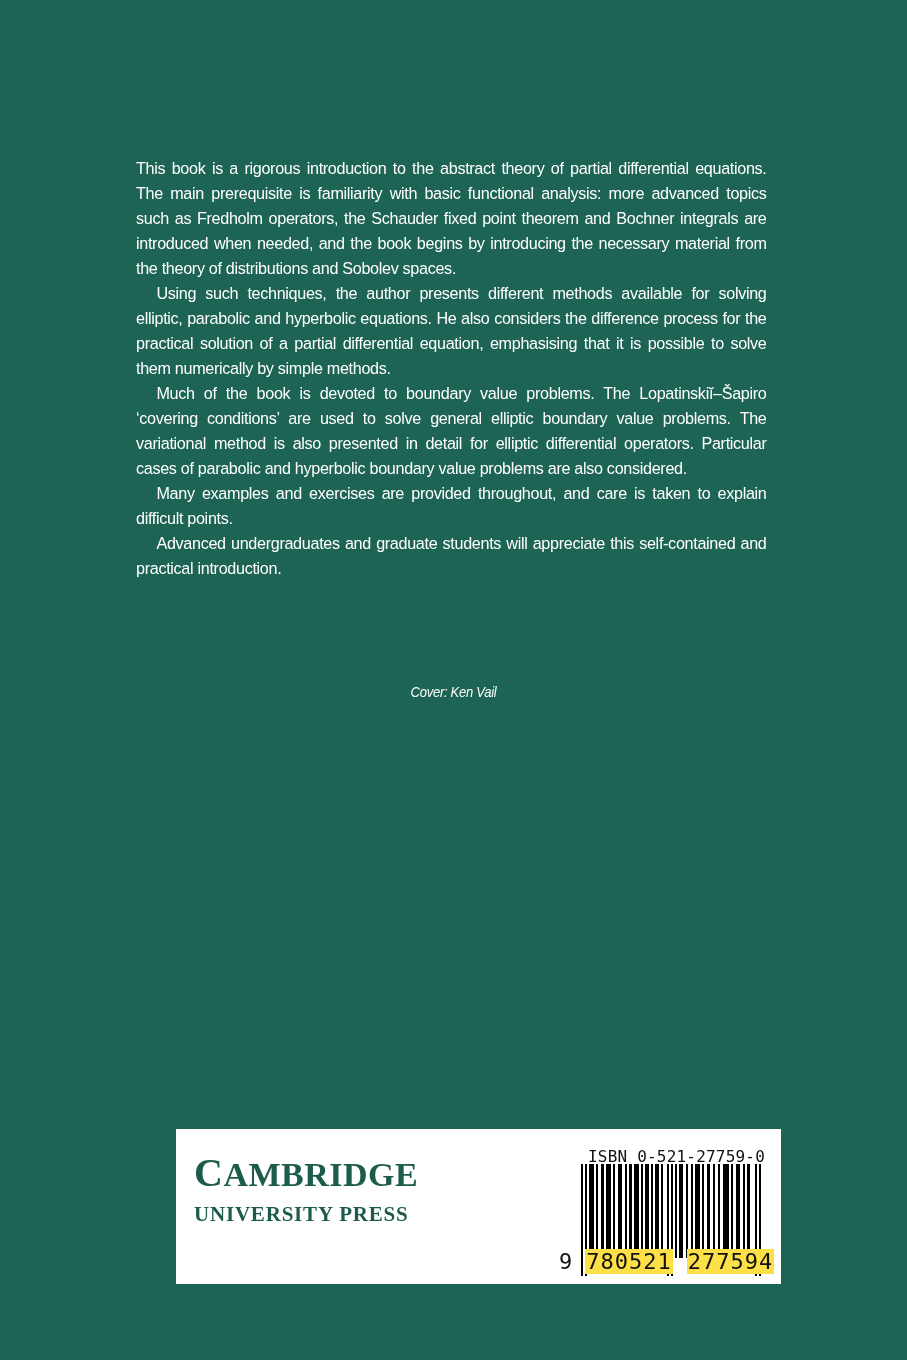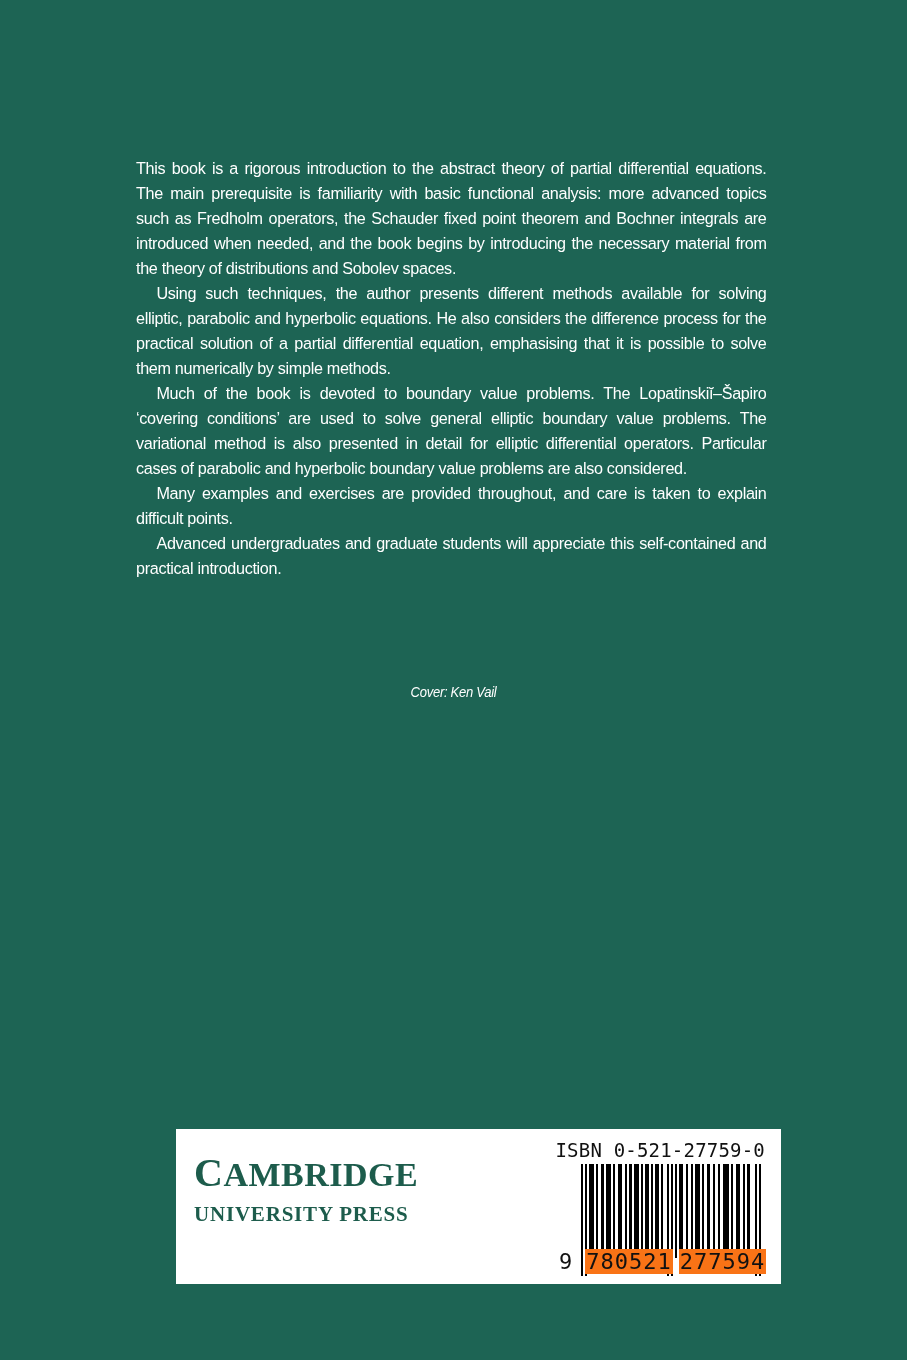--- a/index.html
+++ b/index.html
@@ -59,43 +59,43 @@
     }
     .logo-top .big { font-size: 40px; }
     .logo-bottom {
       font-size: 21px;
       line-height: 26px;
       letter-spacing: 0.8px;
       margin-top: 9px;
     }
     .isbn {
       position: absolute;
-      right: 16px; top: 10px;
+      right: 16px; top: 18px;
       font-family: "DejaVu Sans Mono", monospace;
-      font-size: 19px;
+      font-size: 16px;
       color: #111;
       letter-spacing: 0.2px;
     }
     .barcode {
       position: absolute;
       left: 405px; top: 35px;
       width: 180px; height: 112px;
     }
     .barcode svg { display: block; }
     .ean {
       position: absolute;
       left: 383px; top: 120px;
       font-family: "DejaVu Sans Mono", monospace;
       font-size: 22px;
       color: #111;
       letter-spacing: 1px;
       background: transparent;
     }
     .ean .first { margin-right: 12px; }
-    .ean .group { background: #f97316; padding: 0 1px; }
+    .ean .group { background: #fde047; padding: 0 1px; }
   </style>
 </head>
 <body>
 
 <div class="blurb">
   <p>This book is a rigorous introduction to the abstract theory of partial differential equations. The main prerequisite is familiarity with basic functional analysis: more advanced topics such as Fredholm operators, the Schauder fixed point theorem and Bochner integrals are introduced when needed, and the book begins by introducing the necessary material from the theory of distributions and Sobolev spaces.</p>
   <p>Using such techniques, the author presents different methods available for solving elliptic, parabolic and hyperbolic equations. He also considers the difference process for the practical solution of a partial differential equation, emphasising that it is possible to solve them numerically by simple methods.</p>
   <p>Much of the book is devoted to boundary value problems. The Lopatinskiĭ–Šapiro ‘covering conditions’ are used to solve general elliptic boundary value problems. The variational method is also presented in detail for elliptic differential operators. Particular cases of parabolic and hyperbolic boundary value problems are also considered.</p>
   <p>Many examples and exercises are provided throughout, and care is taken to explain difficult points.</p>
   <p>Advanced undergraduates and graduate students will appreciate this self-contained and practical introduction.</p>
@@ -146,15 +146,15 @@
         <rect x="155" y="0" width="4" height="94"></rect>
         <rect x="162" y="0" width="2" height="94"></rect>
         <rect x="166" y="0" width="3" height="94"></rect>
         <rect x="174" y="0" width="2" height="112"></rect>
         <rect x="178" y="0" width="2" height="112"></rect>
       </g>
     </svg>
   </div>
 
   <div class="ean">
-    <span class="first">9</span><span class="group">780521</span><span class="group" style="margin-left:6px">277594</span>
+    <span class="first">9</span><span class="group">780521</span><span class="group" style="margin-left:14px">277594</span>
   </div>
 </div>
 
 </body></html>

